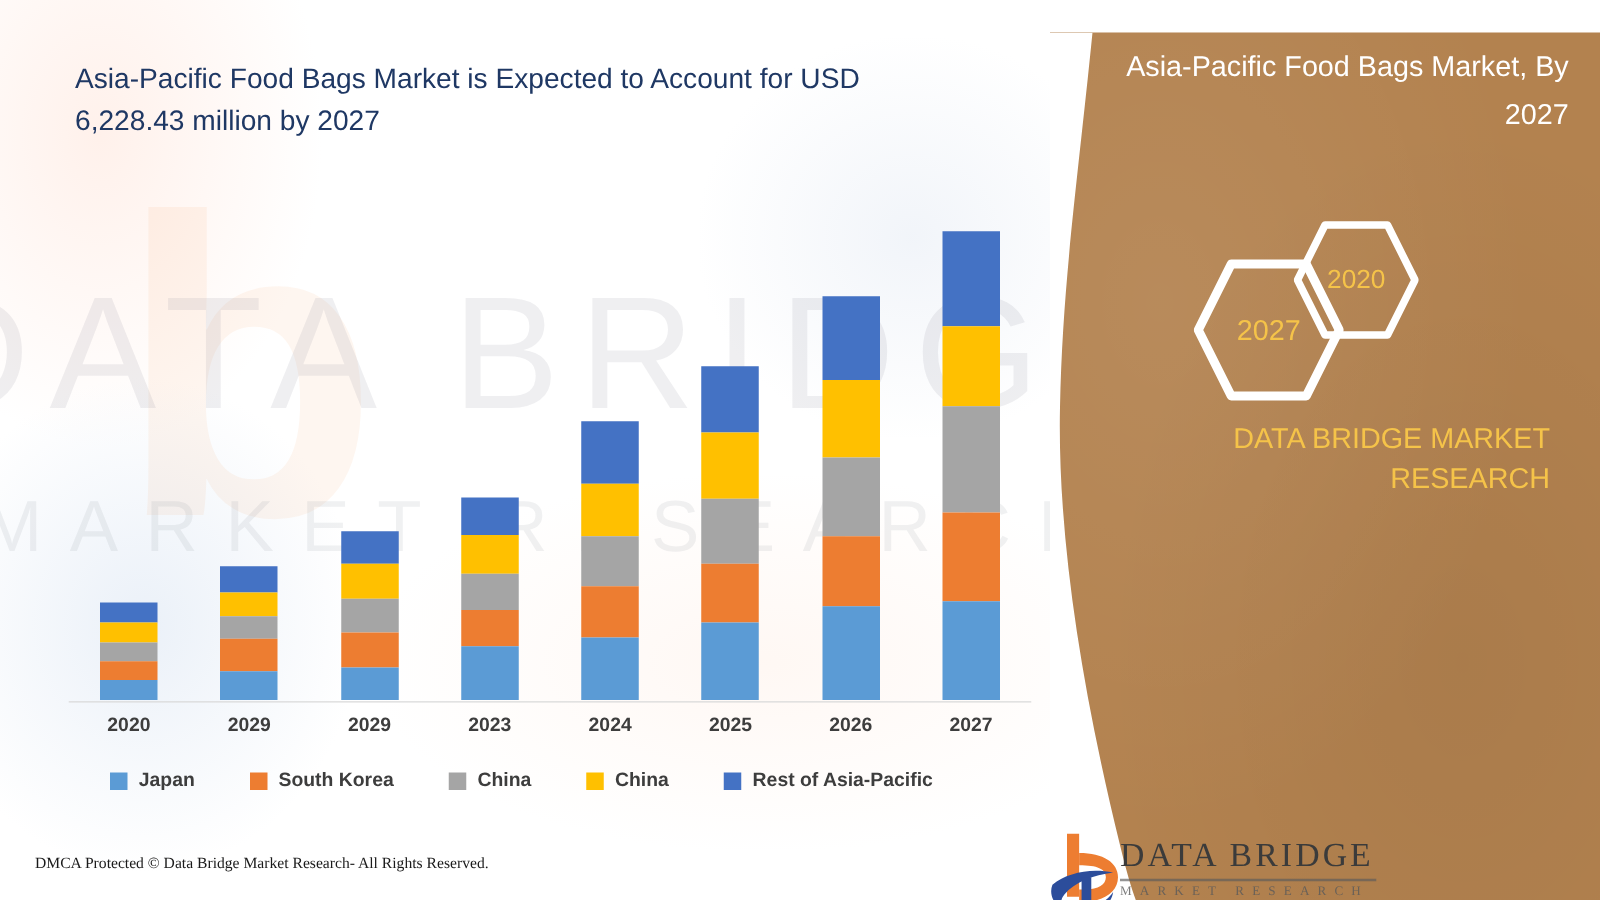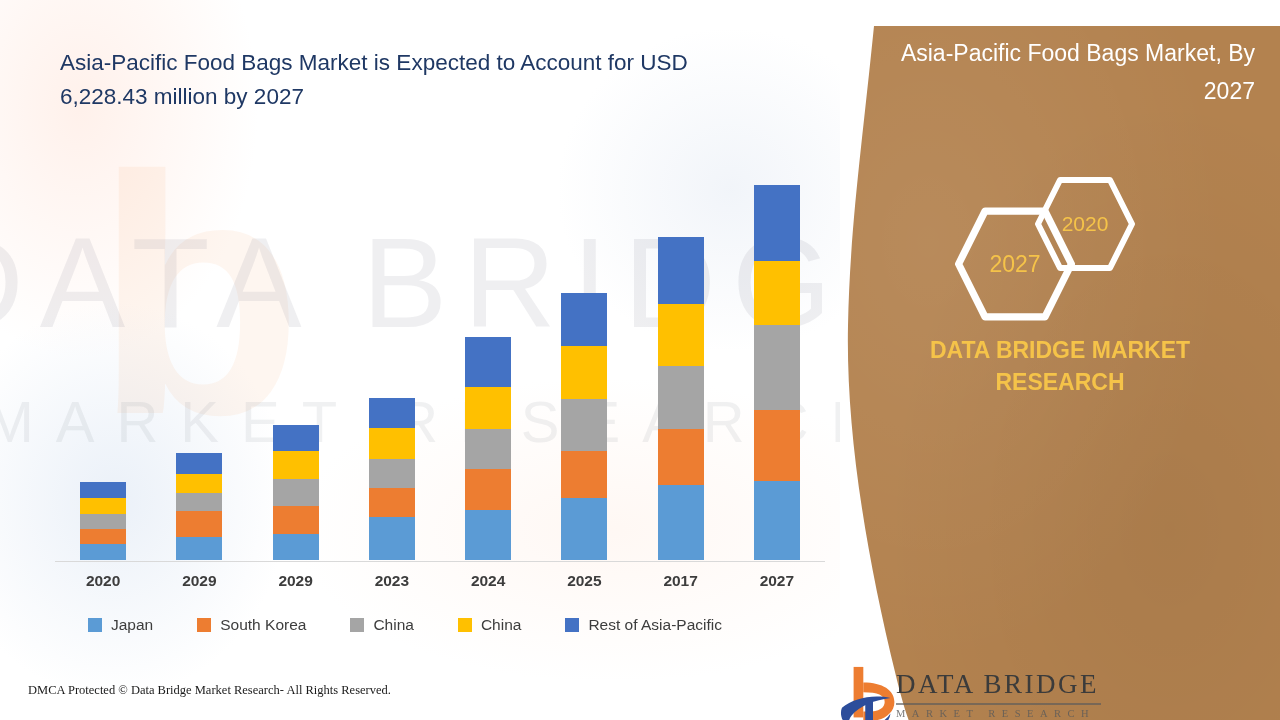--- a/index.html
+++ b/index.html
@@ -76,21 +76,21 @@
   .x-label {
     width:95px; text-align:center; font-size:15.5px; font-weight:700; color:#3d3d3d;
   }
 
   
   .legend {
     position:absolute; left:88px; top:616px; display:flex; align-items:center; gap:0px;
   }
   .legend-item { display:flex; align-items:center; margin-right:44px; }
   .legend-swatch { width:14px; height:14px; margin-right:9px; flex:none; }
-  .legend-label { font-size:15.5px; font-weight:400; color:#3d3d3d; white-space:nowrap; }
+  .legend-label { font-size:15.5px; font-weight:700; color:#3d3d3d; white-space:nowrap; }
 
   
   .footer-dmca {
     position:absolute; left:28px; top:683px; font-family:"Liberation Serif", serif;
     font-size:12.5px; color:#1a1a1a; white-space:nowrap;
   }
   .footer-source {
     position:absolute; left:461px; top:686px; font-family:"Liberation Serif", serif;
     font-size:11.5px; color:#1a1a1a; white-space:nowrap;
   }
@@ -123,21 +123,21 @@
     display:flex; align-items:center; justify-content:center;
     color:#F5C349; font-weight:400;
   }
   .hex-2027 { left:115px; top:178px; width:120px; height:120px; }
   .hex-2027 .hex-label { font-size:23px; }
   .hex-2020 { left:195px; top:148px; width:100px; height:100px; }
   .hex-2020 .hex-label { font-size:21px; }
 
   .dbmr {
     position:absolute; left:40px; top:308px; width:360px;
-    text-align:center; color:#F5C349; font-size:23px; line-height:32px; font-weight:700;
+    text-align:right; color:#F5C349; font-size:23px; line-height:32px; font-weight:400;
   }
 
   
   .logo { position:absolute; left:0px; top:637px; width:440px; height:72px; }
   .logo-mark { position:absolute; left:0px; top:0px; width:68px; height:70px; }
   .logo-text { position:absolute; left:56px; top:8px; }
   .logo-main {
     font-family:"Liberation Serif", serif; font-size:27px; letter-spacing:2.5px;
     color:#3b3b3b; line-height:1;
   }
@@ -244,21 +244,21 @@
       <div class="axis-line"></div>
     </div>
 
     <div class="x-labels" id="x-labels">
         <div class="x-label">2020</div>
         <div class="x-label">2029</div>
         <div class="x-label">2029</div>
         <div class="x-label">2023</div>
         <div class="x-label">2024</div>
         <div class="x-label">2025</div>
-        <div class="x-label">2017</div>
+        <div class="x-label">2026</div>
         <div class="x-label">2027</div>
       </div>
 
     <div class="legend" id="legend">
         <div class="legend-item">
           <span class="legend-swatch" style="background: rgb(91, 155, 213);"></span>
           <span class="legend-label">Japan</span>
         </div>
         <div class="legend-item">
           <span class="legend-swatch" style="background: rgb(237, 125, 49);"></span>

